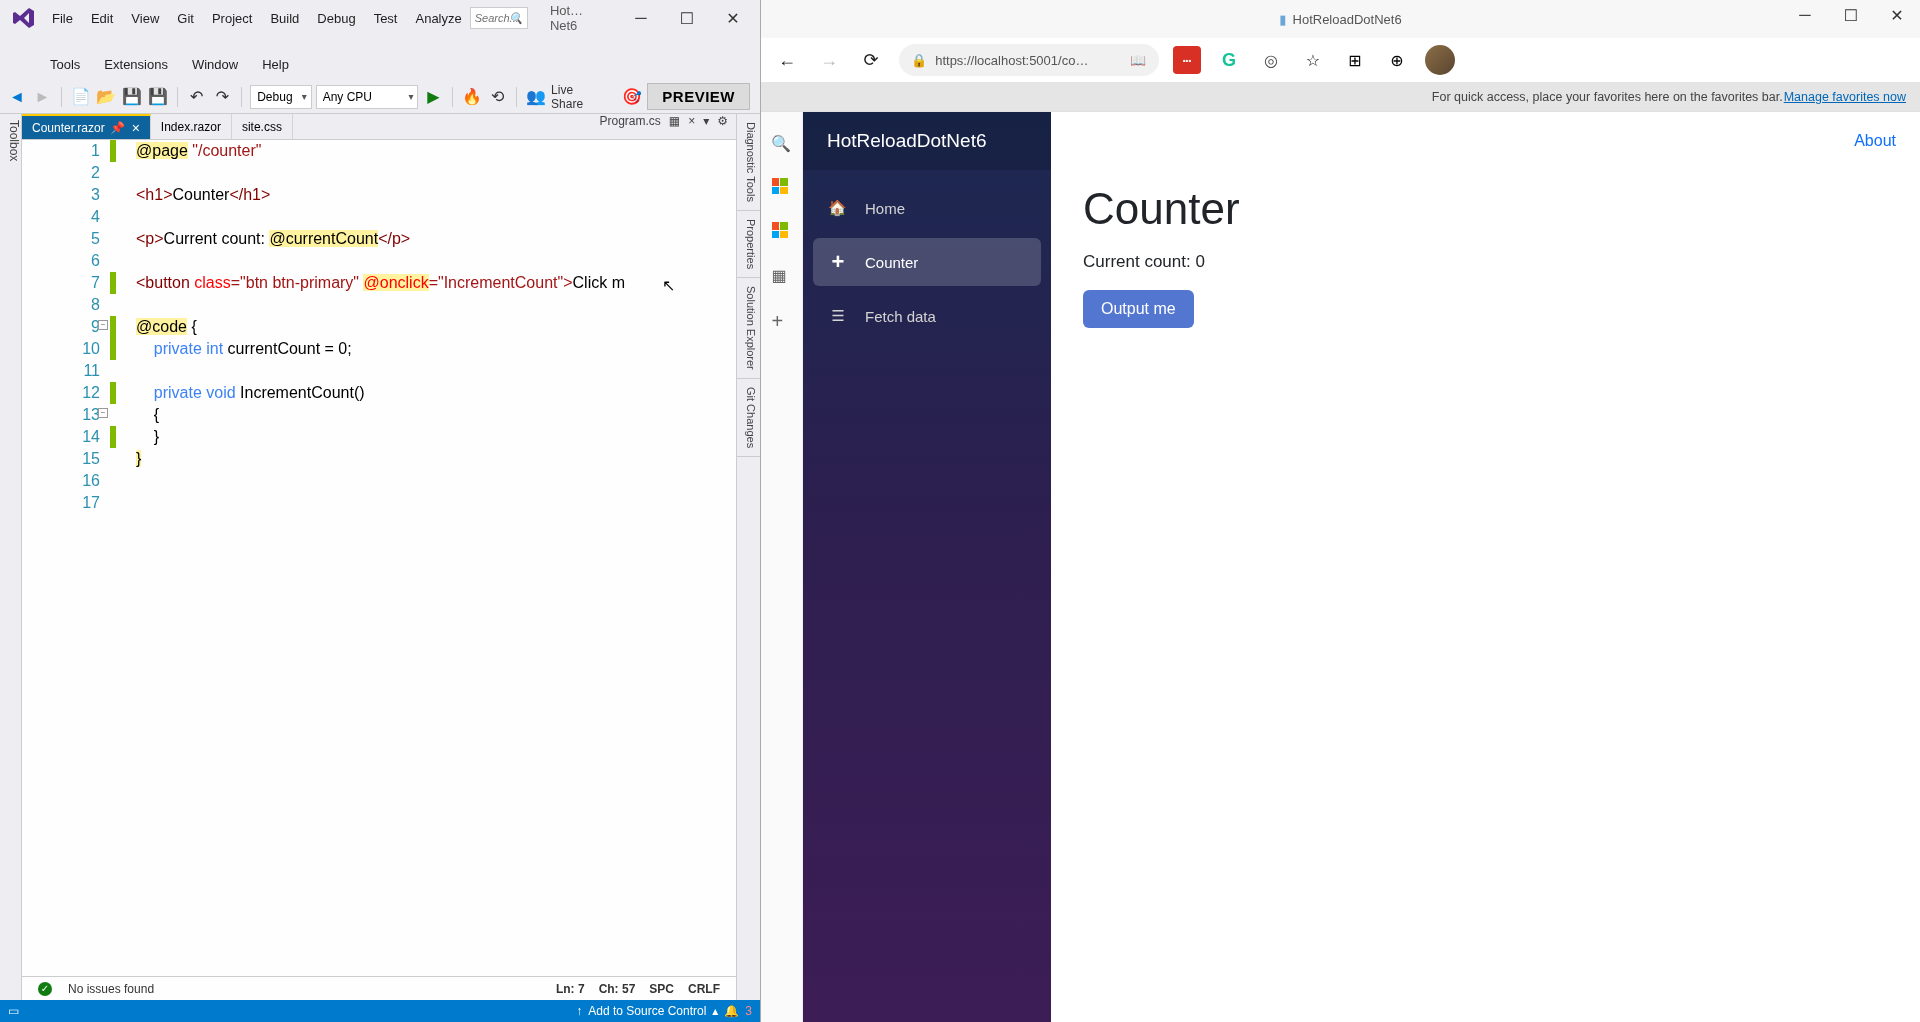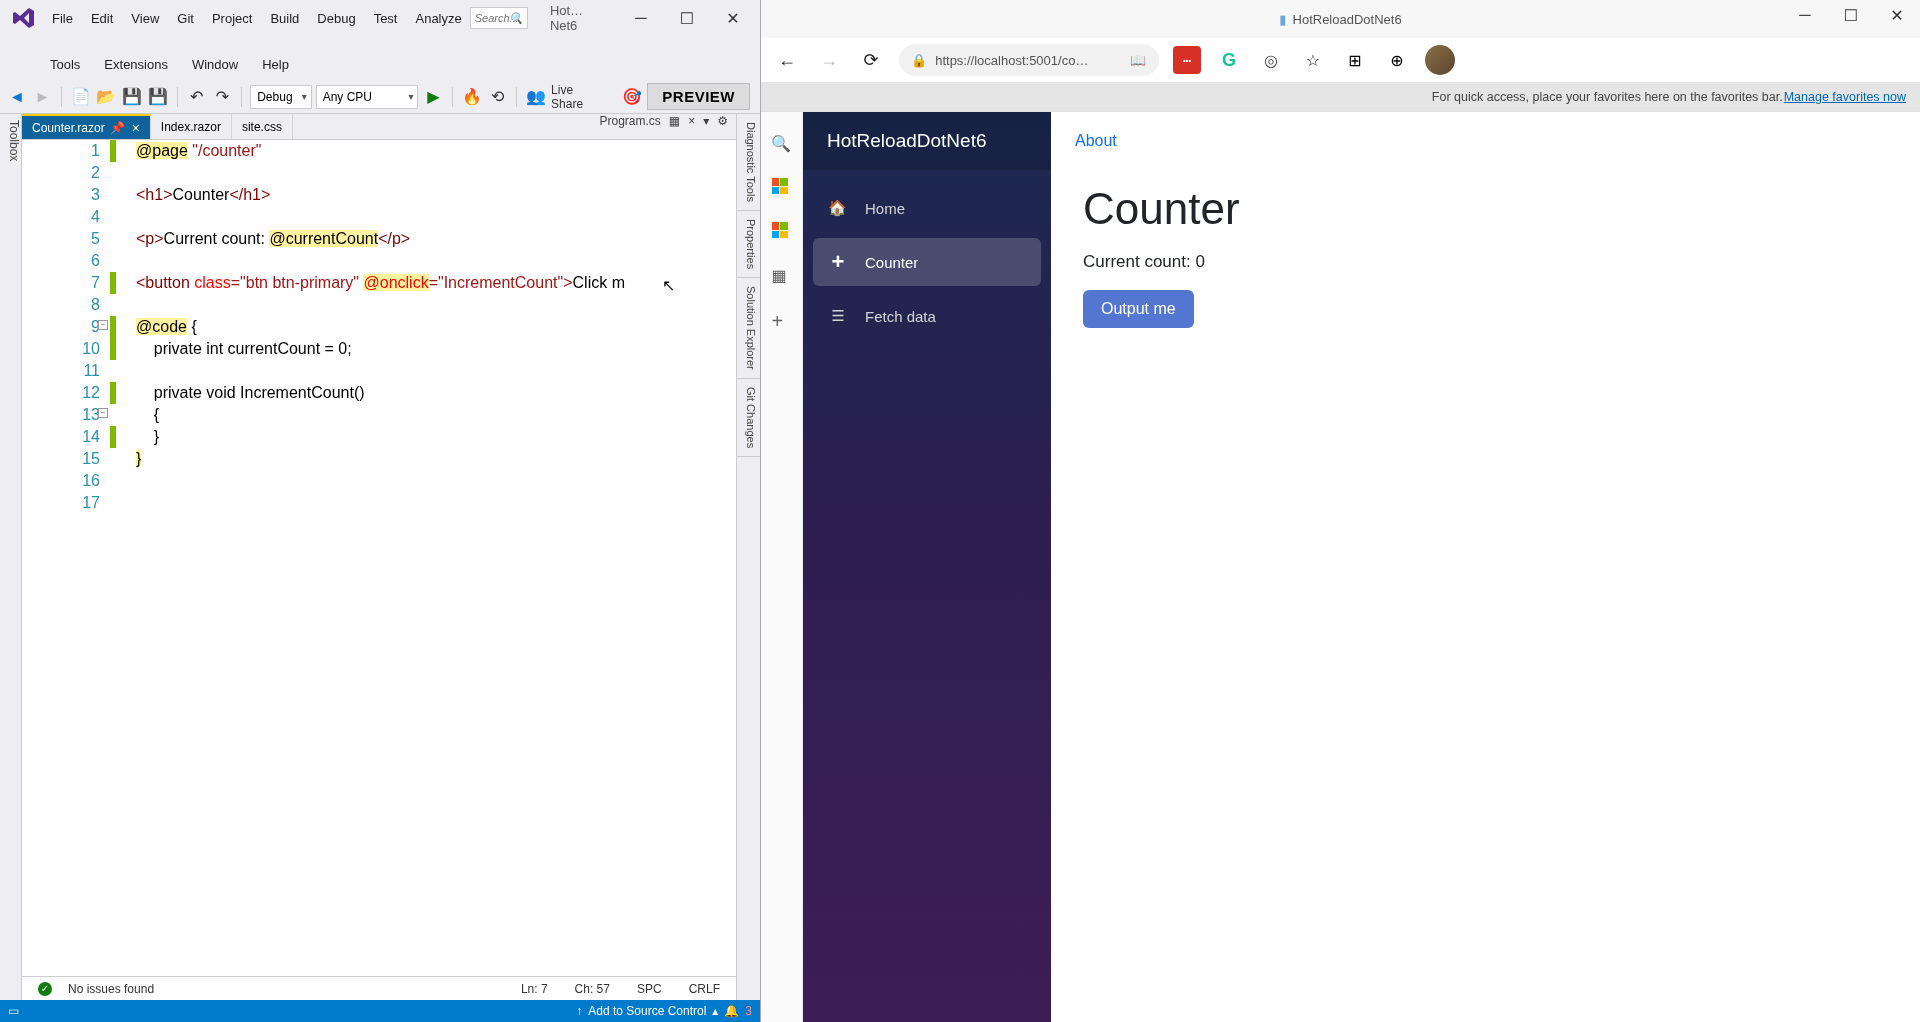--- a/index.html
+++ b/index.html
@@ -40,30 +40,30 @@
 
 .vs-code { flex: 1; background: #fefefe; display: flex; overflow: hidden; font-family: Consolas, monospace; font-size: 16px; position: relative; }
 .gutter { width: 96px; background: #fefefe; text-align: right; color: #2b91af; padding-right: 18px; }
 .gutter .ln { height: 22px; line-height: 22px; position: relative; }
 .chg-mark { position: absolute; right: -16px; top: 0; width: 6px; height: 22px; background: #7fba00; }
 .fold-mark { position: absolute; right: -8px; top: 4px; width: 10px; height: 10px; border: 1px solid #999; background: #fff; font-size: 8px; line-height: 8px; text-align: center; color: #666; }
 .code-lines { flex: 1; padding-left: 18px; }
 .cl { height: 22px; line-height: 22px; white-space: pre; color: #000; }
 .hl-y { background: #fff3a0; }
 .t-str { color: #a31515; }
-.t-kw { color: #000000; }
+.t-kw { color: #3b82f6; }
 .t-tag { color: #800000; }
 .t-attr { color: #ff0000; }
 
 .vs-right-rail { width: 24px; background: #eeeef2; border-left: 1px solid #ccc; display: flex; flex-direction: column; }
 .rail-tab { writing-mode: vertical-rl; text-orientation: mixed; padding: 8px 3px; font-size: 11px; color: #444; border-bottom: 1px solid #ccc; }
 
 .vs-statusbar { height: 24px; background: #fefefe; border-top: 1px solid #ccc; display: flex; align-items: center; padding: 0 16px; font-size: 12px; color: #333; gap: 16px; }
 .status-ok { width: 14px; height: 14px; border-radius: 50%; background: #107c10; color: #fff; display: flex; align-items: center; justify-content: center; font-size: 10px; }
-.status-right { margin-left: auto; display: flex; gap: 27px; }
+.status-right { margin-left: auto; display: flex; gap: 14px; font-weight: bold; }
 
 .vs-output-tab { height: 24px; border-top: 1px solid #ccc; padding: 2px 10px; font-size: 12px; color: #444; background: #eeeef2; }
 .vs-bottom { height: 22px; background: #007acc; color: #fff; display: flex; align-items: center; padding: 0 8px; font-size: 12px; }
 .vs-bottom-right { margin-left: auto; display: flex; align-items: center; gap: 6px; }
 
 
 .br-pane { flex: 1; height: 100%; background: #fff; display: flex; flex-direction: column; border-left: 1px solid #aaa; }
 .br-titlebar { height: 38px; display: flex; align-items: center; justify-content: center; background: #f7f7f7; position: relative; }
 .br-title { font-size: 13px; color: #555; display: flex; align-items: center; gap: 6px; }
 .br-win-ctrls { position: absolute; right: 0; top: 0; display: flex; }
@@ -87,21 +87,21 @@
 .ms4 div { width: 100%; height: 100%; }
 
 .app-sidebar { width: 248px; background: linear-gradient(180deg, #1b2951 0%, #2d1f4f 45%, #3d1d56 100%); color: #fff; display: flex; flex-direction: column; }
 .app-brand { height: 58px; display: flex; align-items: center; padding: 0 24px; font-size: 19px; font-weight: 400; background: rgba(0,0,0,0.15); }
 .app-nav { padding: 14px 10px; display: flex; flex-direction: column; gap: 6px; }
 .nav-item { height: 48px; display: flex; align-items: center; padding: 0 14px; gap: 16px; border-radius: 6px; font-size: 15px; color: #d4d4d4; }
 .nav-item.active { background: rgba(255,255,255,0.18); color: #fff; }
 .nav-ico { width: 22px; display: flex; justify-content: center; }
 
 .app-main { flex: 1; padding: 0; display: flex; flex-direction: column; }
-.app-topbar { height: 58px; display: flex; align-items: center; padding: 0 24px; }
+.app-topbar { height: 58px; display: flex; align-items: center; justify-content: flex-end; padding: 0 24px; }
 .app-about { color: #0d6efd; font-size: 16px; }
 .app-body { padding: 14px 32px; }
 .app-h1 { font-size: 44px; font-weight: 500; color: #212529; margin-bottom: 18px; }
 .app-p { font-size: 17px; color: #212529; margin-bottom: 18px; }
 .app-btn { background: #5376d0; color: #fff; border: none; border-radius: 6px; padding: 10px 18px; font-size: 16px; cursor: pointer; }
 </style>
 </head>
 <body>
 
 <div class="vs-pane">

